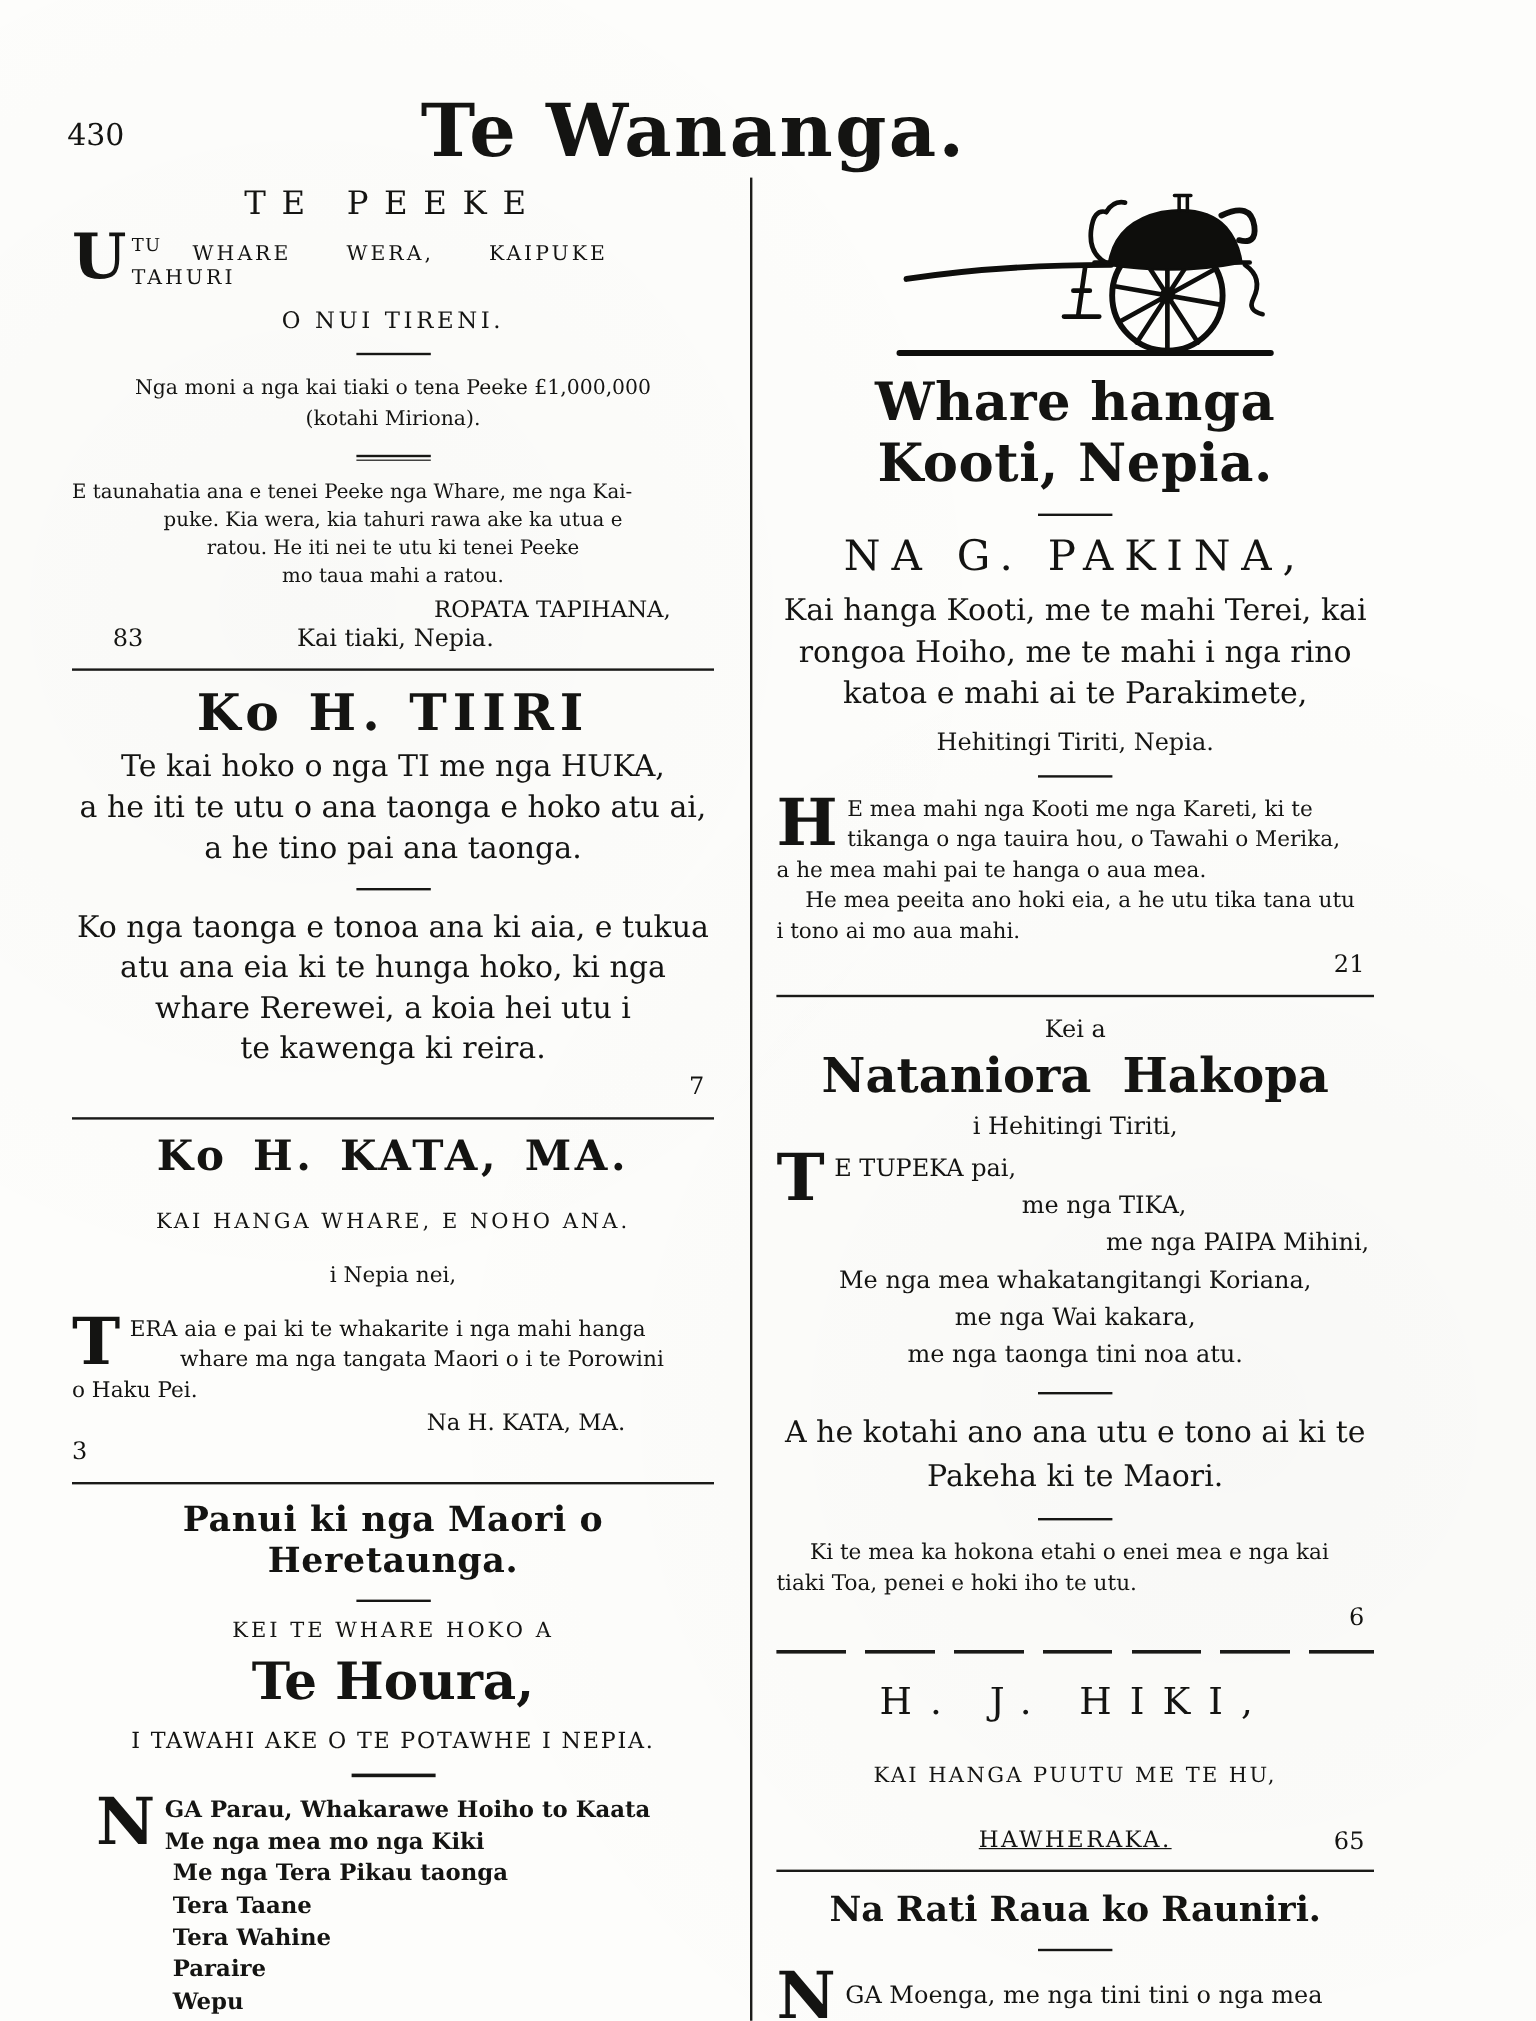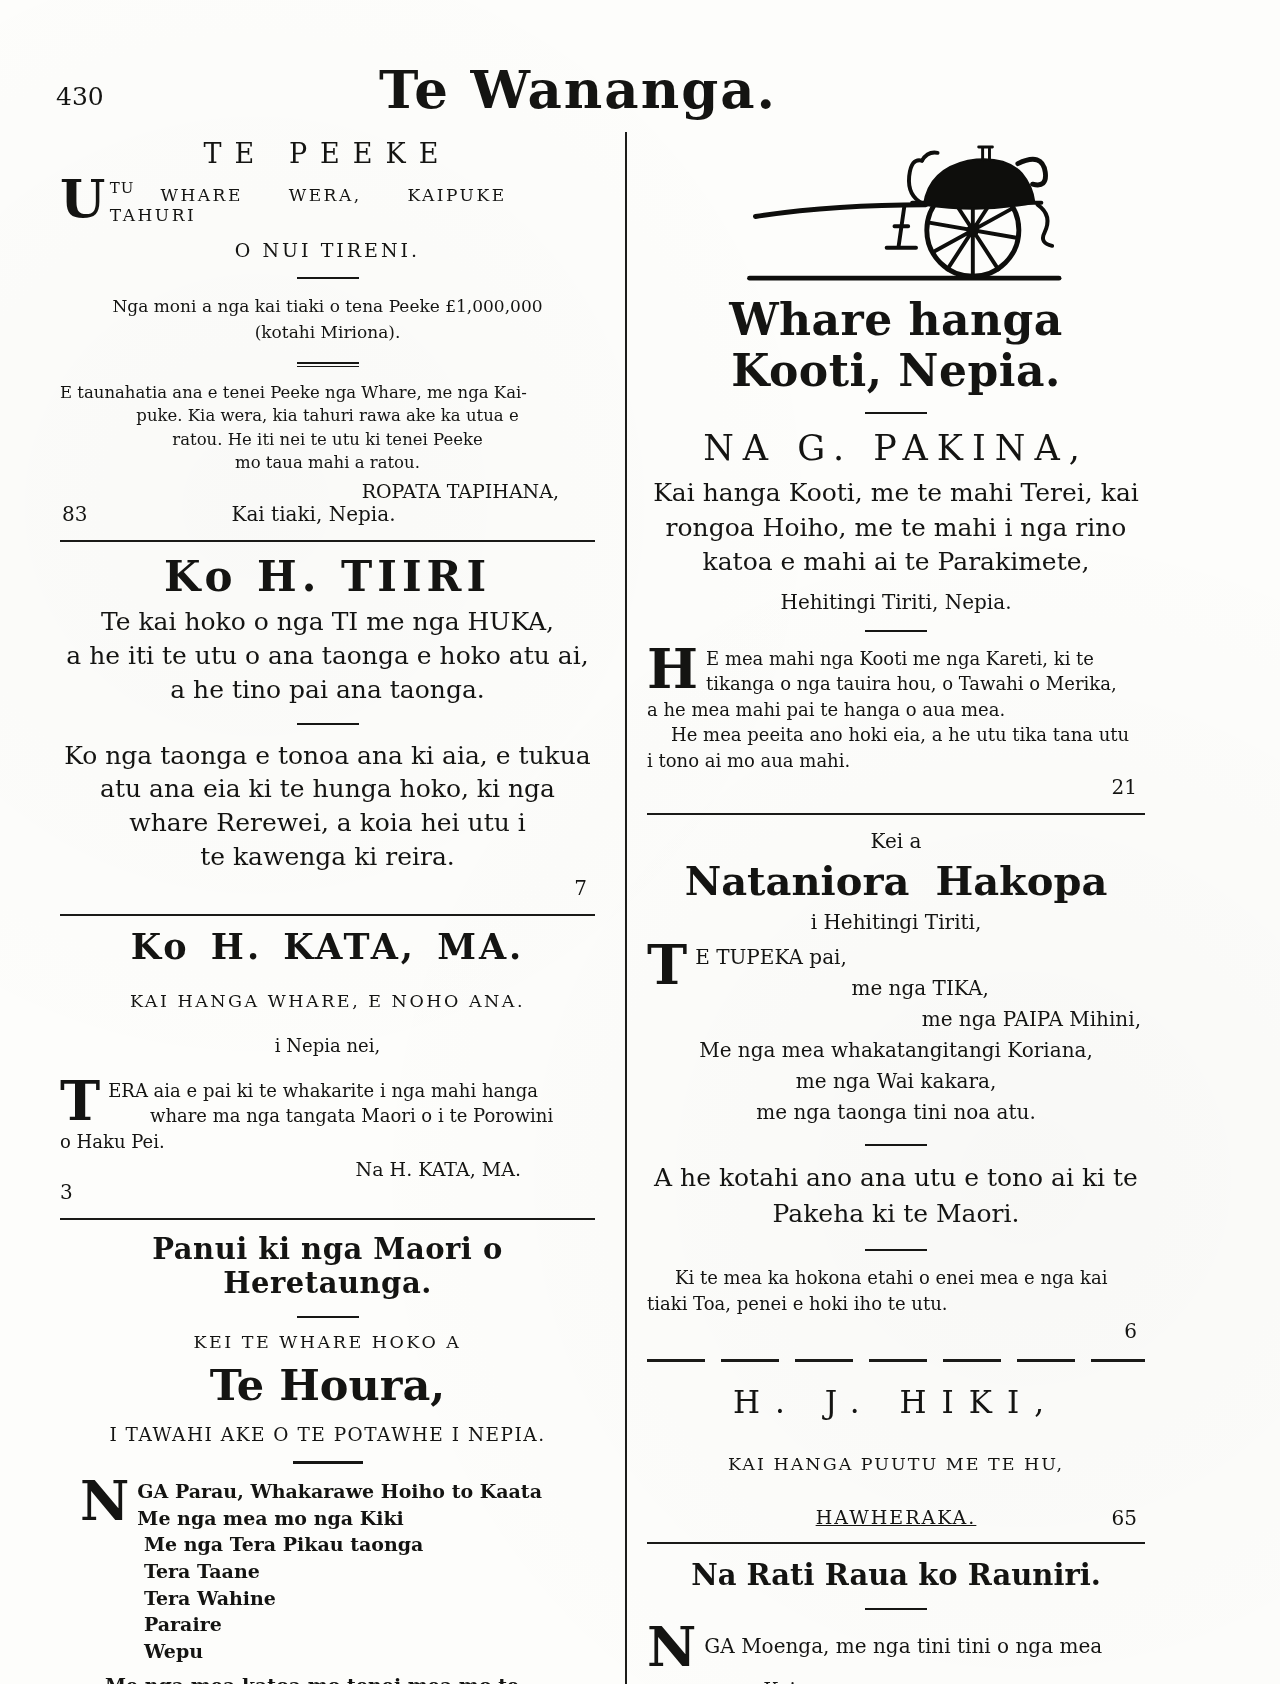--- a/index.html
+++ b/index.html
@@ -2,22 +2,22 @@
 <html><head>
 <meta charset="utf-8">
 <style>
   html,body{margin:0;padding:0;width:1280px;height:1684px;overflow:hidden;
     background:#fdfdfb;color:#141412;font-family:"DejaVu Serif","Liberation Serif",serif;}
   .noise{position:absolute;inset:0;pointer-events:none;
     background:radial-gradient(circle at 20% 30%, rgba(0,0,0,.015), transparent 40%),
                radial-gradient(circle at 80% 70%, rgba(0,0,0,.02), transparent 45%);}
   .header{position:relative;height:132px;}
   .page-num{position:absolute;left:56px;top:82px;font-size:25px;}
-  .masthead{width:fit-content;margin:0 auto;position:relative;left:-62px;top:58px;
-    font-size:53px;font-weight:bold;letter-spacing:2px;}
+  .masthead{width:fit-content;margin:16px auto;position:relative;left:-62px;top:58px;
+    font-size:61px;font-weight:bold;letter-spacing:2px;}
   .columns{display:flex;align-items:stretch;padding-left:60px;}
   .col-left{width:535px;flex:none;}
   .col-right{width:520px;flex:none;box-sizing:border-box;margin-left:30px;
     border-left:2px solid #1d1d1b;padding-left:20px;}
   
   .hr{border:0;border-top:2px solid #1a1a18;margin:14px 0 10px 0;}
   .hr-dash{height:3px;margin:16px 0 8px 0;
     background:repeating-linear-gradient(90deg,#1a1a18 0 58px,transparent 58px 74px);}
   .sdiv{width:62px;border-top:2px solid #161614;margin:16px auto 14px auto;}
   .sdiv.thick{border-top-width:3px;width:70px;}
@@ -30,21 +30,21 @@
   .center .lines div{text-align:center;}
   
   .peeke-title{font-size:27px;text-align:center;letter-spacing:13px;margin-top:6px;}
   .utu-line{margin-top:10px;font-size:17px;letter-spacing:2.5px;word-spacing:38px;}
   .utu-cap{float:left;font-size:52px;line-height:40px;height:44px;font-weight:bold;margin-right:2px;}
   .utu-small{font-size:15px;vertical-align:8px;letter-spacing:1px;word-spacing:0;margin-right:26px;}
   .onui{font-size:19px;letter-spacing:3px;text-align:center;margin-top:14px;clear:none;}
   .money{font-size:17px;line-height:1.55;text-align:center;}
   .peeke-body{font-size:16.5px;line-height:1.42;}
   .peeke-body .lines div:nth-child(n+2){text-align:center;}
-  .sig-block{position:relative;margin-top:6px;}
+  .sig-block{position:relative;margin-top:6px;margin-left:32px;}
   .sig1{text-align:right;font-size:19px;padding-right:36px;}
   .sig2{text-align:center;font-size:20px;padding-right:28px;}
   .peeke-ref{position:absolute;left:2px;bottom:0;}
   .tiiri-head{font-size:42px;font-weight:bold;text-align:center;letter-spacing:5px;margin-top:4px;}
   .big-lines{font-size:25px;line-height:1.35;margin-top:4px;}
   .kata-head{font-size:35px;font-weight:bold;text-align:center;letter-spacing:3px;word-spacing:6px;margin-top:10px;}
   .smallcaps-line{font-size:17.5px;text-align:center;letter-spacing:2.5px;margin-top:24px;}
   .plain-center{font-size:18px;text-align:center;margin-top:24px;}
   .kata-body{font-size:18px;line-height:1.42;margin-top:22px;}
   .kata-body .lines div:nth-child(2){text-align:center;}

